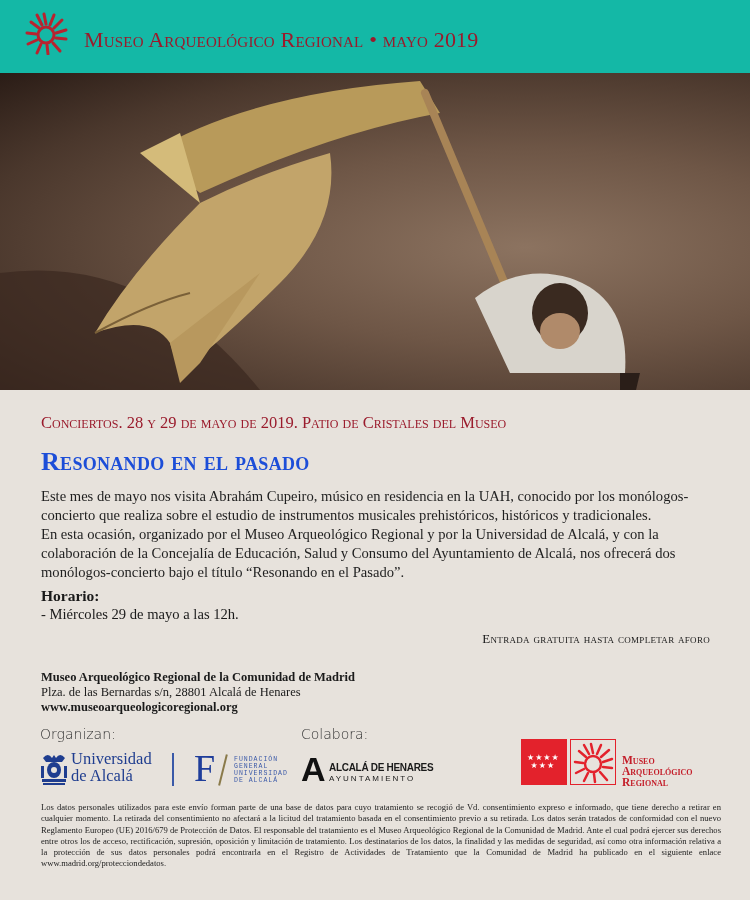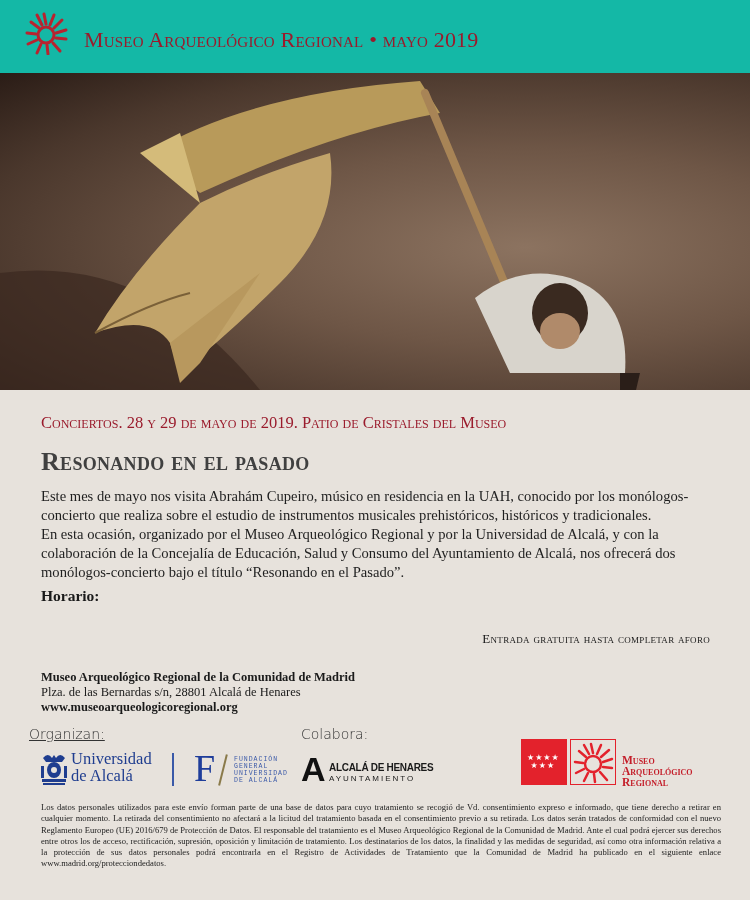--- a/index.html
+++ b/index.html
@@ -4,21 +4,21 @@
 <style>
   html, body { margin:0; padding:0; }
   body { width:750px; height:900px; background:#e7e2dc; font-family:"Liberation Serif","DejaVu Serif",serif; color:#1a1a1a; position:relative; overflow:hidden; }
   .header { position:absolute; left:0; top:0; width:750px; height:73px; background:#14b8a6; }
   .header-logo { position:absolute; left:24px; top:11px; width:44px; height:44px; }
   .header-title { position:absolute; left:84px; top:27px; font-size:22px; color:#9a1b2c; font-variant:small-caps; letter-spacing:0.2px; white-space:nowrap; }
   .photo { position:absolute; left:0; top:73px; width:750px; height:317px; overflow:hidden;
     background: radial-gradient(ellipse at 70% 55%, #8c7360 0%, #6e5646 40%, #4a372c 75%, #2a1c16 100%); }
   .photo svg { position:absolute; left:0; top:0; }
   .subtitle { position:absolute; left:41px; top:413px; font-size:16.5px; color:#9a1b2c; font-variant:small-caps; white-space:nowrap; }
-  .title { position:absolute; left:41px; top:447px; font-size:26px; font-weight:bold; font-variant:small-caps; color:#404040; letter-spacing:0.3px; white-space:nowrap; }
+  .title { position:absolute; left:41px; top:447px; font-size:26px; font-weight:bold; font-variant:small-caps; color:#1d4ed8; letter-spacing:0.3px; white-space:nowrap; }
   .body-text { position:absolute; left:41px; top:487px; width:690px; font-size:14.6px; line-height:19px; color:#1f1f1f; }
   .body-text p { margin:0; }
   .schedule { position:absolute; left:41px; top:586px; font-size:14.6px; line-height:19px; }
   .schedule .label { font-weight:bold; font-size:15.5px; }
   .entrada { position:absolute; right:40px; top:631px; font-size:13px; font-variant:small-caps; letter-spacing:0.3px; white-space:nowrap; }
   .address { position:absolute; left:41px; top:670px; font-size:12.5px; line-height:15px; }
   .address .bold { font-weight:bold; }
   .org-label { position:absolute; top:726px; font-family:"DejaVu Sans","Liberation Sans",sans-serif; font-size:14px; color:#333; font-weight:300; }
   .logo-uah { position:absolute; left:40px; top:752px; width:110px; height:34px; }
   .uah-text { position:absolute; left:31px; top:-2px; color:#1f3d8f; font-size:16.5px; line-height:17px; white-space:nowrap; }
@@ -80,30 +80,31 @@
 <div class="subtitle">Conciertos. 28 y 29 de mayo de 2019. Patio de Cristales del Museo</div>
 <div class="title">Resonando en el pasado</div>
 
 <div class="body-text">
   <p>Este mes de mayo nos visita Abrahám Cupeiro, músico en residencia en la UAH, conocido por los monólogos-concierto que realiza sobre el estudio de instrumentos musicales prehistóricos, históricos y tradicionales.</p>
   <p>En esta ocasión, organizado por el Museo Arqueológico Regional y por la Universidad de Alcalá, y con la colaboración de la Concejalía de Educación, Salud y Consumo del Ayuntamiento de Alcalá, nos ofrecerá dos monólogos-concierto bajo el título “Resonando en el Pasado”.</p>
 </div>
 
 <div class="schedule">
   <div class="label">Horario:</div>
+  <div>- Miércoles 29 de mayo a las 12h.</div>
 </div>
 <div class="entrada">Entrada gratuita hasta completar aforo</div>
 
 <div class="address">
   <div class="bold">Museo Arqueológico Regional de la Comunidad de Madrid</div>
   <div>Plza. de las Bernardas s/n, 28801  Alcalá de Henares</div>
   <div class="bold">www.museoarqueologicoregional.org</div>
 </div>
 
-<div class="org-label" style="left:29px;text-decoration:underline;">Organizan:</div>
+<div class="org-label" style="left:40px;">Organizan:</div>
 <div class="org-label" style="left:301px;">Colabora:</div>
 
 <div class="logo-uah">
   <svg width="28" height="34" viewBox="0 0 28 34">
     <g fill="#1f3d8f">
       <path d="M3 6 Q8 0 12 6 L14 3 L16 6 Q20 0 25 6 L22 10 L6 10 Z"></path>
       <ellipse cx="14" cy="18" rx="7" ry="8"></ellipse>
       <rect x="2" y="27" width="24" height="3"></rect>
       <rect x="3" y="31" width="22" height="2"></rect>
       <rect x="1" y="14" width="3" height="12"></rect>

